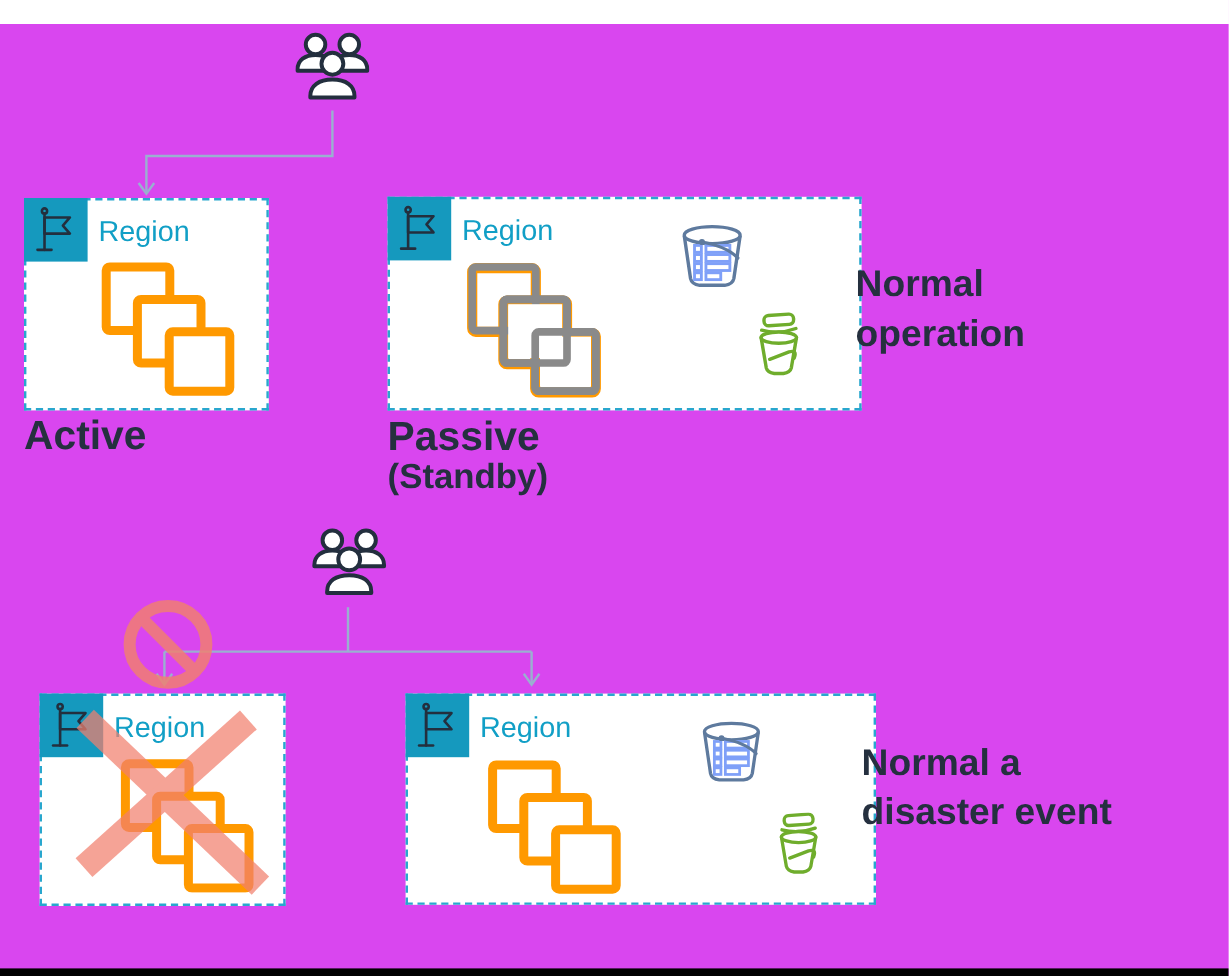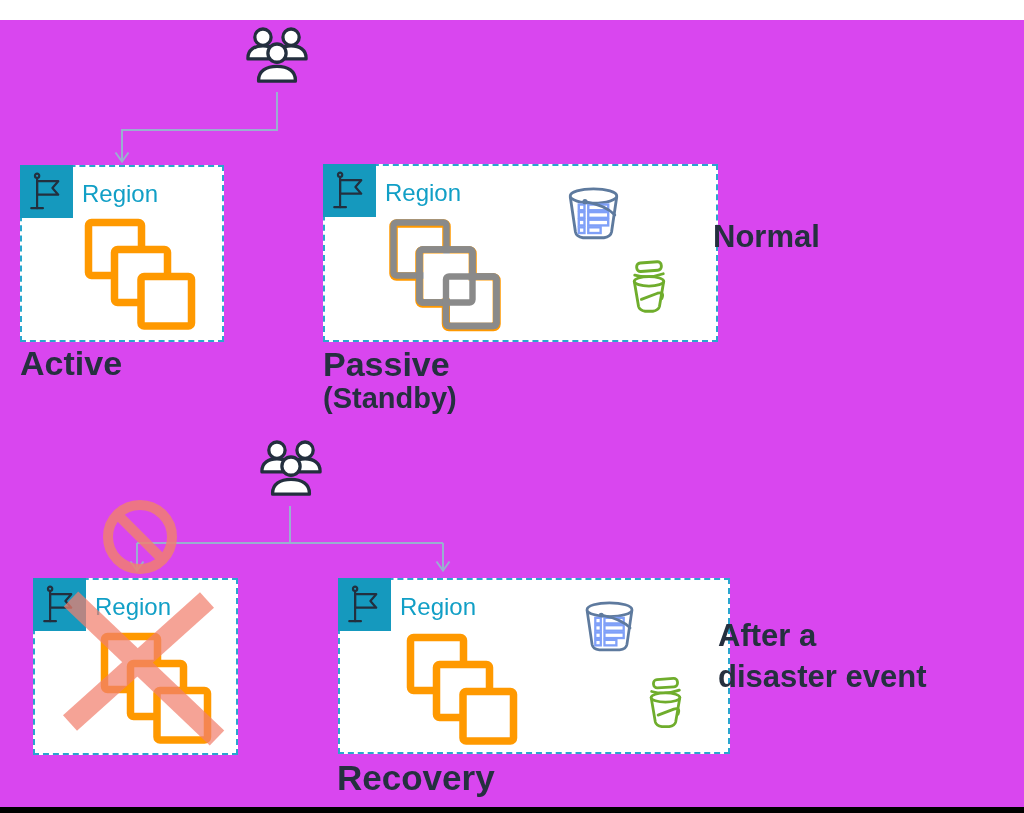--- a/index.html
+++ b/index.html
@@ -143,20 +143,21 @@
         <use href="#tpl-bucket-green"></use>
       </svg>
   </div>
   <div class="caption" style="left:323px;top:327px;width:220px">
     <div>Passive</div>
     <div class="subcaption">(Standby)</div>
   </div>
 
   <div class="annotation" style="left:713px;top:197px;width:280px">
     <div>Normal</div>
+    <div>operation</div>
   </div>
 
   <svg class="abs" style="left:260px;top:419px" width="62" height="62" viewBox="0 0 64 64">
       <use href="#tpl-users"></use>
     </svg>
 
   <div class="region-box" style="left:33px;top:558px;width:205px;height:177px">
     <div class="region-header">
       <svg width="36" height="44" viewBox="0 0 40 46">
           <use href="#tpl-flag"></use>
@@ -178,24 +179,23 @@
     <svg class="abs" style="left:66px;top:53px" width="112" height="112" viewBox="0 0 112 112">
         <use href="#tpl-squares-orange"></use>
       </svg>
     <svg class="abs" style="left:242px;top:20px" width="55" height="55" viewBox="0 0 60 60">
         <use href="#tpl-bucket-list"></use>
       </svg>
     <svg class="abs" style="left:307px;top:97px" width="37" height="54" viewBox="0 0 40 58">
         <use href="#tpl-bucket-green"></use>
       </svg>
   </div>
-  <div class="caption" style="left:337px;top:740px;width:220px;font-size:35px">Recovery</div>
 
   <div class="annotation" style="left:718px;top:596px;width:280px">
-    <div>After a</div>
+    <div>Normal a</div>
     <div>disaster event</div>
   </div>
 
   <svg class="overlay" viewBox="0 0 1024 813">
     <g fill="none" stroke="#9AAFD0" stroke-width="2">
 
       <path d="M277,72 L277,110 L122,110 L122,140"></path>
       <path d="M115.5,132.5 L122,141.5 L128.5,132.5"></path>
 
       <path d="M290,486 L290,523"></path>

